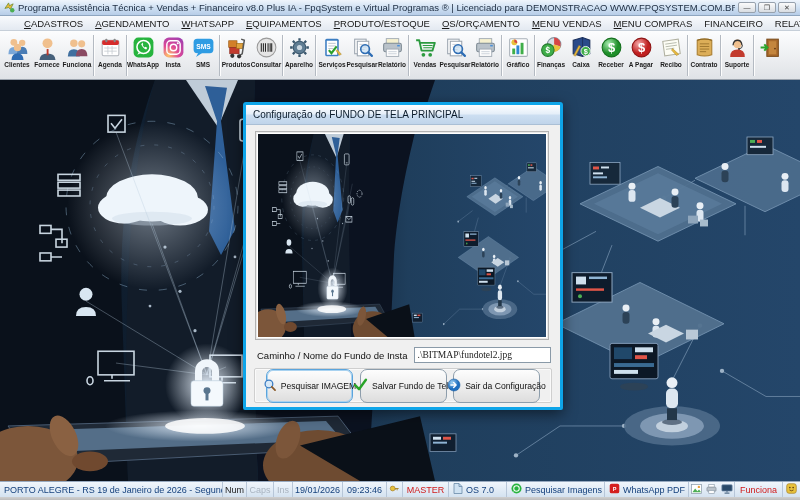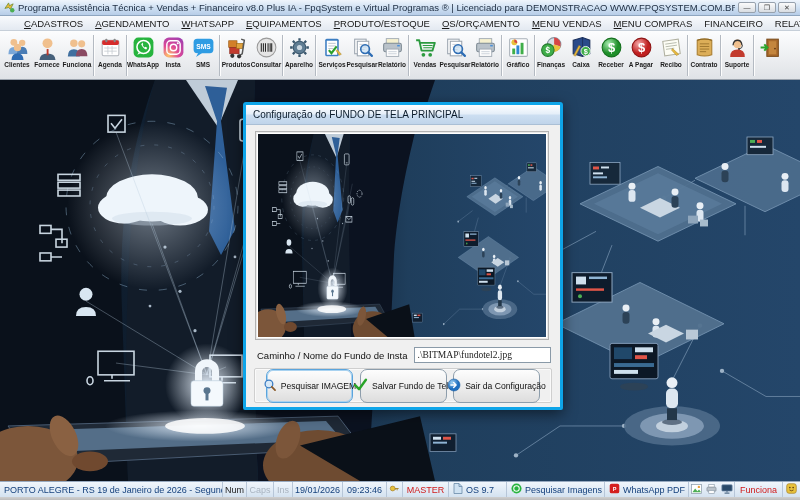--- a/index.html
+++ b/index.html
@@ -618,21 +618,21 @@
             <circle cx="4" cy="6" r="2.6" fill="#e8c23c" stroke="#a8842a" stroke-width="0.8"></circle>
             <path d="M6.5,6 h4 m-1.6,0 v2 m-1.6,-2 v1.4" stroke="#a8842a" stroke-width="1"></path>
           </svg></span>
     </div>
     <div class="seg c red" style="width:46px">MASTER</div>
     <div class="seg" style="width:58px">
       <span><svg width="10" height="11" viewBox="0 0 10 11">
             <path d="M1,0.5 h5 l3,3 v7 h-8 z" fill="#cfe2f2" stroke="#6a8aa8" stroke-width="0.8"></path>
             <path d="M6,0.5 v3 h3" fill="none" stroke="#6a8aa8" stroke-width="0.8"></path>
           </svg></span>
-      <span>OS 9.7</span>
+      <span>OS 7.0</span>
     </div>
     <div class="seg" style="width:98px">
       <span><svg width="11" height="11" viewBox="0 0 12 12">
             <circle cx="6" cy="6" r="5.5" fill="#27b43e"></circle>
             <circle cx="6" cy="6" r="3" fill="none" stroke="#fff" stroke-width="1.1"></circle>
             <path d="M3.2,9.5 l-0.8,1 0.3,-1.5" fill="#fff"></path>
           </svg></span>
       <span>Pesquisar Imagens</span>
     </div>
     <div class="seg" style="width:84px">

